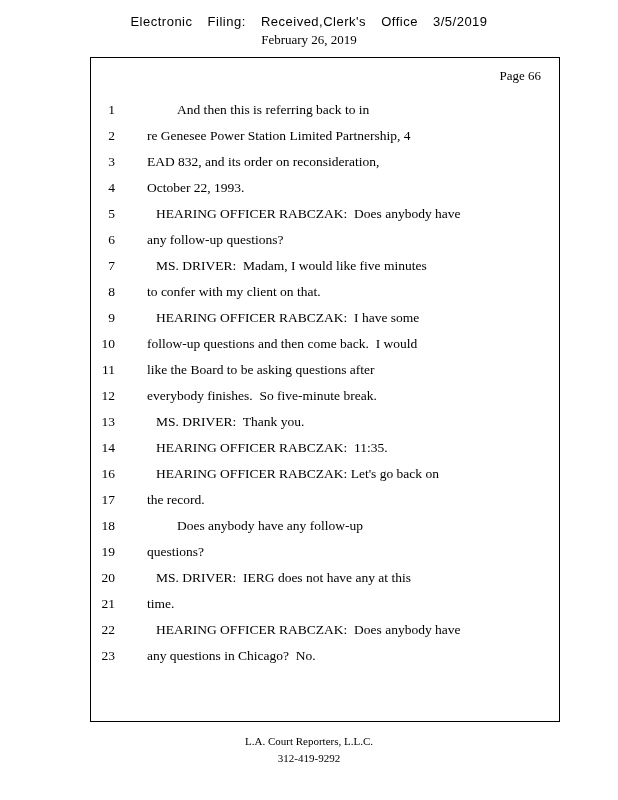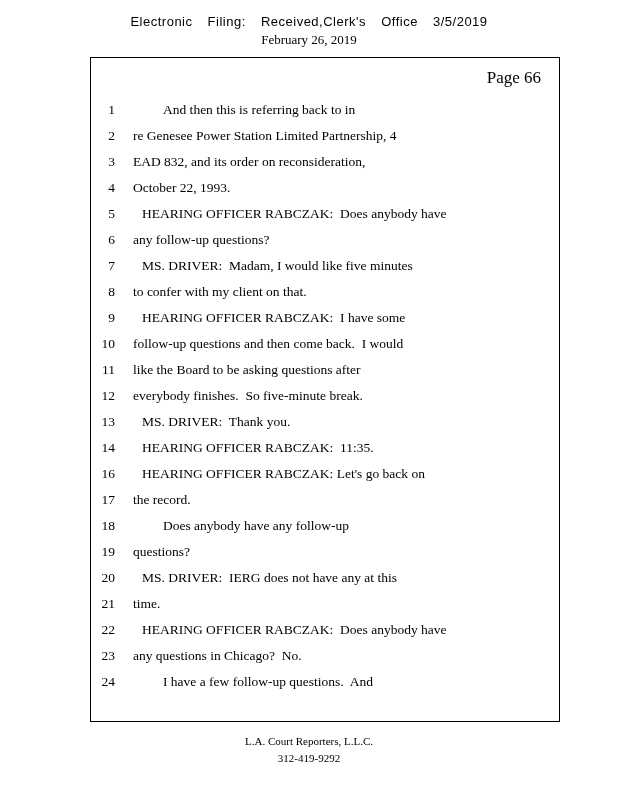--- a/index.html
+++ b/index.html
@@ -37,41 +37,41 @@
     top: 57px;
     width: 470px;
     height: 665px;
     border: 1px solid #000000;
     background: #ffffff;
   }
   .page-label {
     position: absolute;
     top: 10px;
     right: 18px;
-    font-size: 17px;
+    font-size: 13px;
   }
   .lines {
     position: absolute;
     top: 39px;
     left: 0;
     width: 100%;
   }
   .line {
     display: flex;
     height: 26px;
     line-height: 26px;
     font-size: 13.5px;
   }
   .line-num {
     width: 24px;
     text-align: right;
     flex-shrink: 0;
   }
   .line-text {
-    margin-left: 18px;
+    margin-left: 32px;
     white-space: pre;
   }
   .indent-1 { padding-left: 9px; }
   .indent-2 { padding-left: 30px; }
   .indent-3 { padding-left: 34px; }
   .footer {
     position: absolute;
     top: 733px;
     left: 0;
     width: 100%;
@@ -194,23 +194,19 @@
   <div class="line">
     <span class="line-num">22</span>
     <span class="line-text indent-1">HEARING OFFICER RABCZAK:  Does anybody have</span>
   </div>
 
   <div class="line">
     <span class="line-num">23</span>
     <span class="line-text indent-0">any questions in Chicago?  No.</span>
   </div>
 
-  <div class="line">
-    <span class="line-num">24</span>
-    <span class="line-text indent-2">I have a few follow-up questions.  And</span>
-  </div>
 </div>
 </div>
 
 <div class="footer">
   <div>L.A. Court Reporters, L.L.C.</div>
   <div>312-419-9292</div>
 </div>
 
 </body></html>

